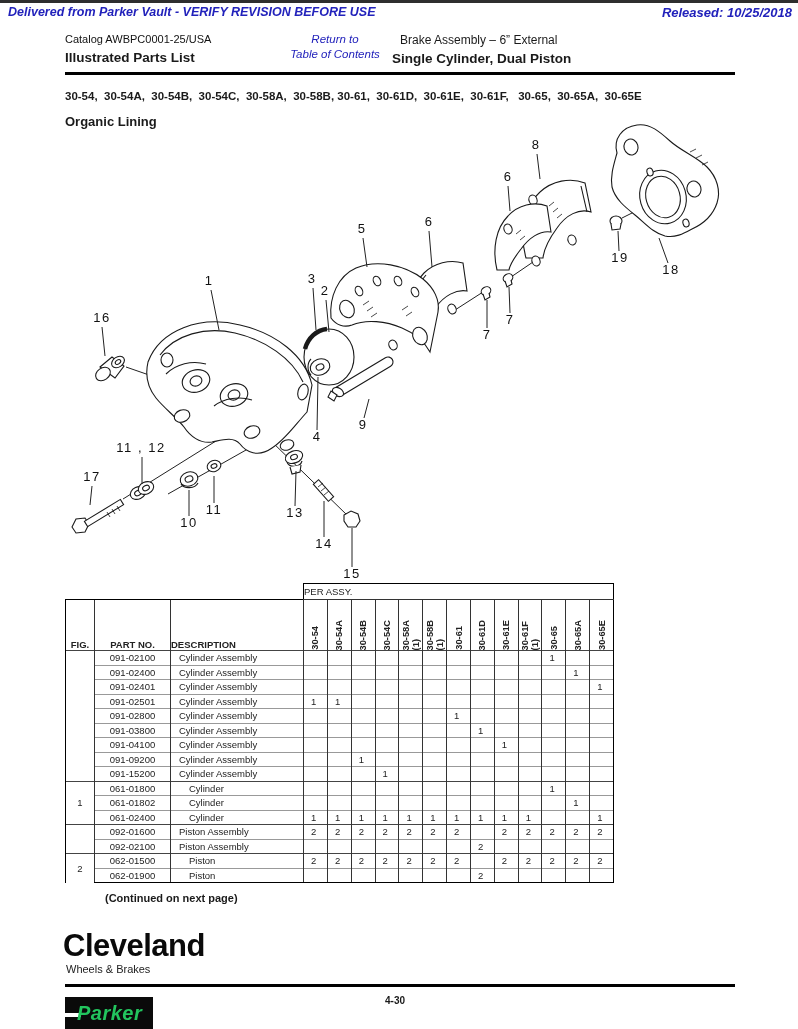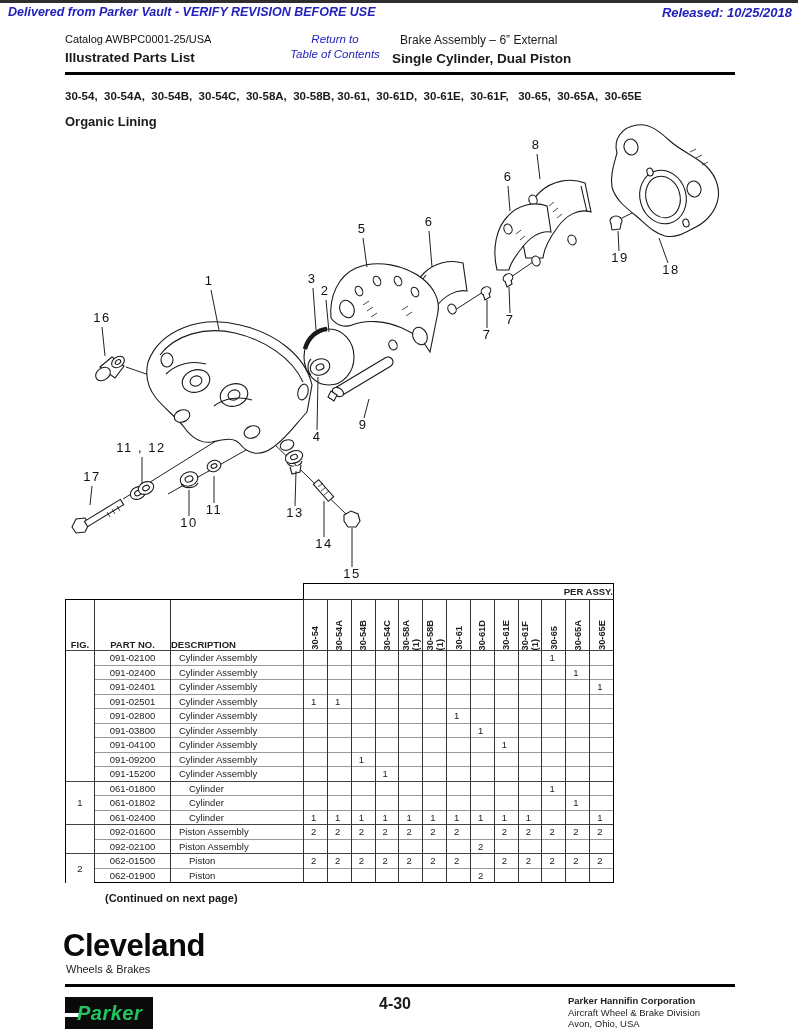--- a/index.html
+++ b/index.html
@@ -16,21 +16,21 @@
   .prod2{left:392px;top:51px;font-size:13.5px;font-weight:bold;}
   .hrule{left:65px;top:72px;width:670px;height:3px;background:#000;}
   .models{left:65px;top:90px;font-size:11.5px;font-weight:bold;white-space:pre;text-align:center;}
   .sectitle{left:65px;top:114px;font-size:13px;font-weight:bold;}
   .diagram{left:0;top:0;width:798px;height:590px;}
   .callout-text text{font-family:"Liberation Sans",sans-serif;font-size:13px;fill:#111;letter-spacing:1.5px;}
   
   .tblwrap{left:65px;top:583px;width:549px;}
   table.parts{border-collapse:collapse;table-layout:fixed;width:549px;}
   table.parts td,table.parts th{padding:0;font-size:9.5px;color:#222;overflow:hidden;}
-  .perassy{border:1.6px solid #000;border-bottom:1px solid #333;font-size:10px;font-weight:bold;text-align:right;height:15px;}
+  .perassy{border:1.6px solid #000;border-bottom:1px solid #333;font-size:10px;font-weight:normal;text-align:left;height:15px;}
   .noCell{border:none;}
   th.lh{border-top:1.6px solid #000;border-left:1px solid #333;vertical-align:bottom;text-align:left;font-size:10px;font-weight:bold;height:50px;padding:0 0 2px 0;}
   th.lh.figh{border-left:1.6px solid #000;text-align:center;}
   th.lh.parth{text-align:center;}
   th.lh.desch{}
   th.vh{border-top:1px solid #333;border-left:1px solid #333;vertical-align:bottom;height:50px;}
   th.vh:last-child{border-right:1.6px solid #000;}
   .vwrap{display:flex;flex-direction:row;align-items:flex-end;justify-content:center;}
   .vtext{writing-mode:vertical-rl;transform:rotate(180deg);font-weight:bold;font-size:9.3px;white-space:nowrap;line-height:10px;padding-bottom:2px;}
   tbody td{height:13.5px;border-top:1px solid #999;border-left:1px solid #333;}
@@ -39,21 +39,21 @@
   tbody td.part{text-align:center;}
   tbody td.desc{padding-left:8px;text-align:left;}
   tbody td.qty{text-align:left;padding-left:7px;}
   tbody td:last-child{border-right:1.6px solid #000;}
   tbody tr:last-child td{border-bottom:1.6px solid #000;}
   
   .contnote{left:65px;top:892px;font-size:11px;font-weight:bold;margin-left:40px;}
   .brandname{left:63px;top:928px;font-size:31px;font-weight:bold;letter-spacing:-0.5px;color:#0a0a0a;}
   .brandtag{left:66px;top:963px;font-size:11px;color:#222;}
   .botrule{left:65px;top:984px;width:670px;height:2.5px;background:#000;}
-  .pagenum{left:355px;top:995px;width:80px;text-align:center;font-size:16px;font-weight:bold;}
+  .pagenum{left:355px;top:995px;width:80px;text-align:center;font-size:10px;font-weight:bold;}
   .corp{left:568px;top:995px;font-size:9.5px;line-height:11.5px;color:#222;}
   .corp .c1{font-weight:bold;}
   .plogo{left:65px;top:997px;width:88px;height:34px;background:#0a0a0a;}
   .plogo .dash{position:absolute;left:0;top:16px;width:16px;height:4px;background:#fff;}
   .plogo .ptxt{position:absolute;left:12px;top:5px;color:#22c55e;font-size:20px;font-weight:bold;font-style:italic;letter-spacing:0.5px;}
 </style>
 </head>
 <body>
 
 <div class="page">
@@ -621,19 +621,14 @@
 
   <div class="abs brandname">Cleveland</div>
   <div class="abs brandtag">Wheels &amp; Brakes</div>
   <div class="abs botrule"></div>
 
   <div class="abs plogo">
     <div class="dash"></div>
     <div class="ptxt">Parker</div>
   </div>
   <div class="abs pagenum">4-30</div>
-  <div class="abs corp">
-    <div class="c1">Parker Hannifin Corporation</div>
-    <div>Aircraft Wheel &amp; Brake Division</div>
-    <div>Avon, Ohio, USA</div>
-  </div>
 
 </div>
 
 </body></html>

